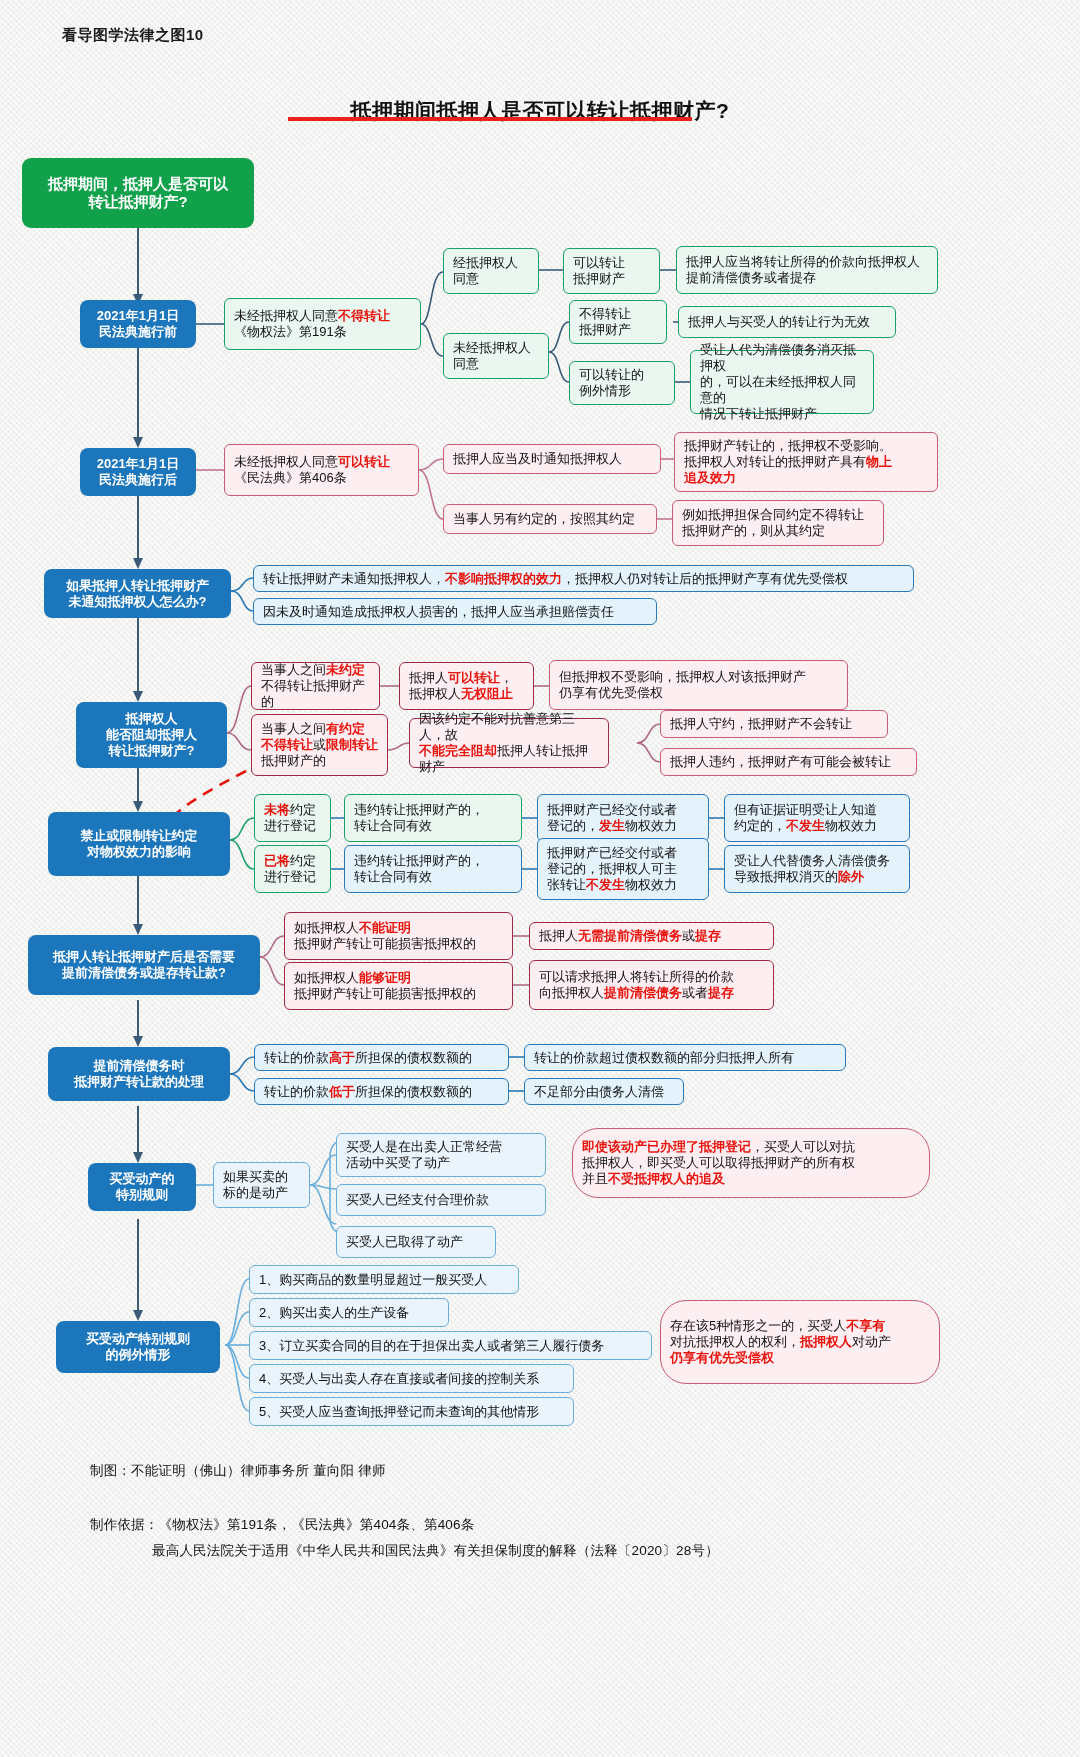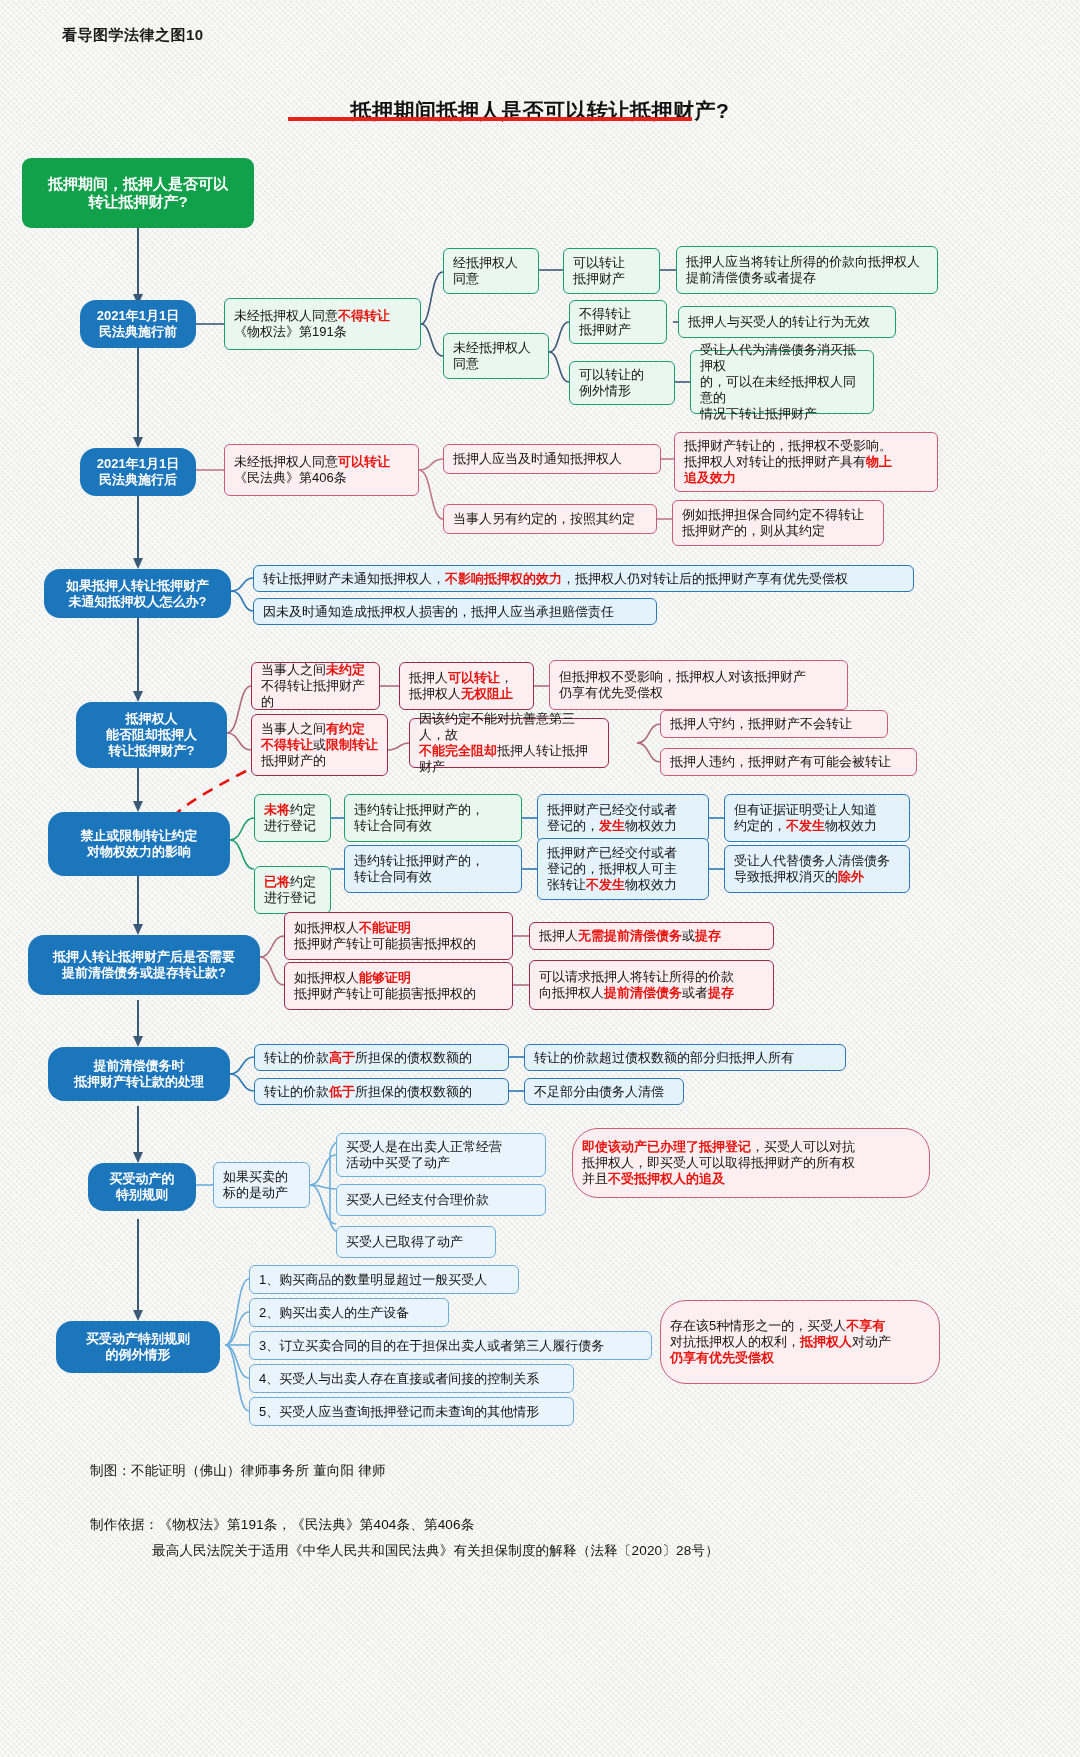--- a/index.html
+++ b/index.html
@@ -49,21 +49,21 @@
 
   
   .n-green {
     background: #12a14b; color: #fff; font-weight: bold;
     border-radius: 9px; font-size: 15px; border: none;
     text-align: center; justify-content: center;
   }
   
   .n-blue-solid {
     background: #1c76bc; color: #fff; font-weight: bold;
-    border-radius: 16px; border: none;
+    border-radius: 8px; border: none;
     text-align: center; justify-content: center;
     font-size: 13px;
   }
   
   .n-green-out {
     background: #eaf7f1; border: 1.6px solid #1aa06a; color: #111;
   }
   
   .n-pink-out {
     background: #fdeef2; border: 1.6px solid #c75d79; color: #111;
@@ -307,21 +307,21 @@
 转让合同有效</div>
   <div class="node n-blue-out" style="left:537px; top:794px; width:172px; height:48px;">
     <span><span>抵押财产已经交付或者
 登记的，</span><span class="red">发生</span><span>物权效力</span></span>
   </div>
   <div class="node n-blue-out" style="left:724px; top:794px; width:186px; height:48px;">
     <span><span>但有证据证明受让人知道
 约定的，</span><span class="red">不发生</span><span>物权效力</span></span>
   </div>
 
-  <div class="node n-green-out" style="left:254px; top:845px; width:77px; height:48px;margin-top:21px;">
+  <div class="node n-green-out" style="left:254px; top:845px; width:77px; height:48px;">
     <span><span class="red">已将</span><span>约定
 进行登记</span></span>
   </div>
   <div class="node n-blue-out" style="left:344px; top:845px; width:178px; height:48px;">违约转让抵押财产的，
 转让合同有效</div>
   <div class="node n-blue-out" style="left:537px; top:838px; width:172px; height:62px;">
     <span><span>抵押财产已经交付或者
 登记的，抵押权人可主
 张转让</span><span class="red">不发生</span><span>物权效力</span></span>
   </div>

